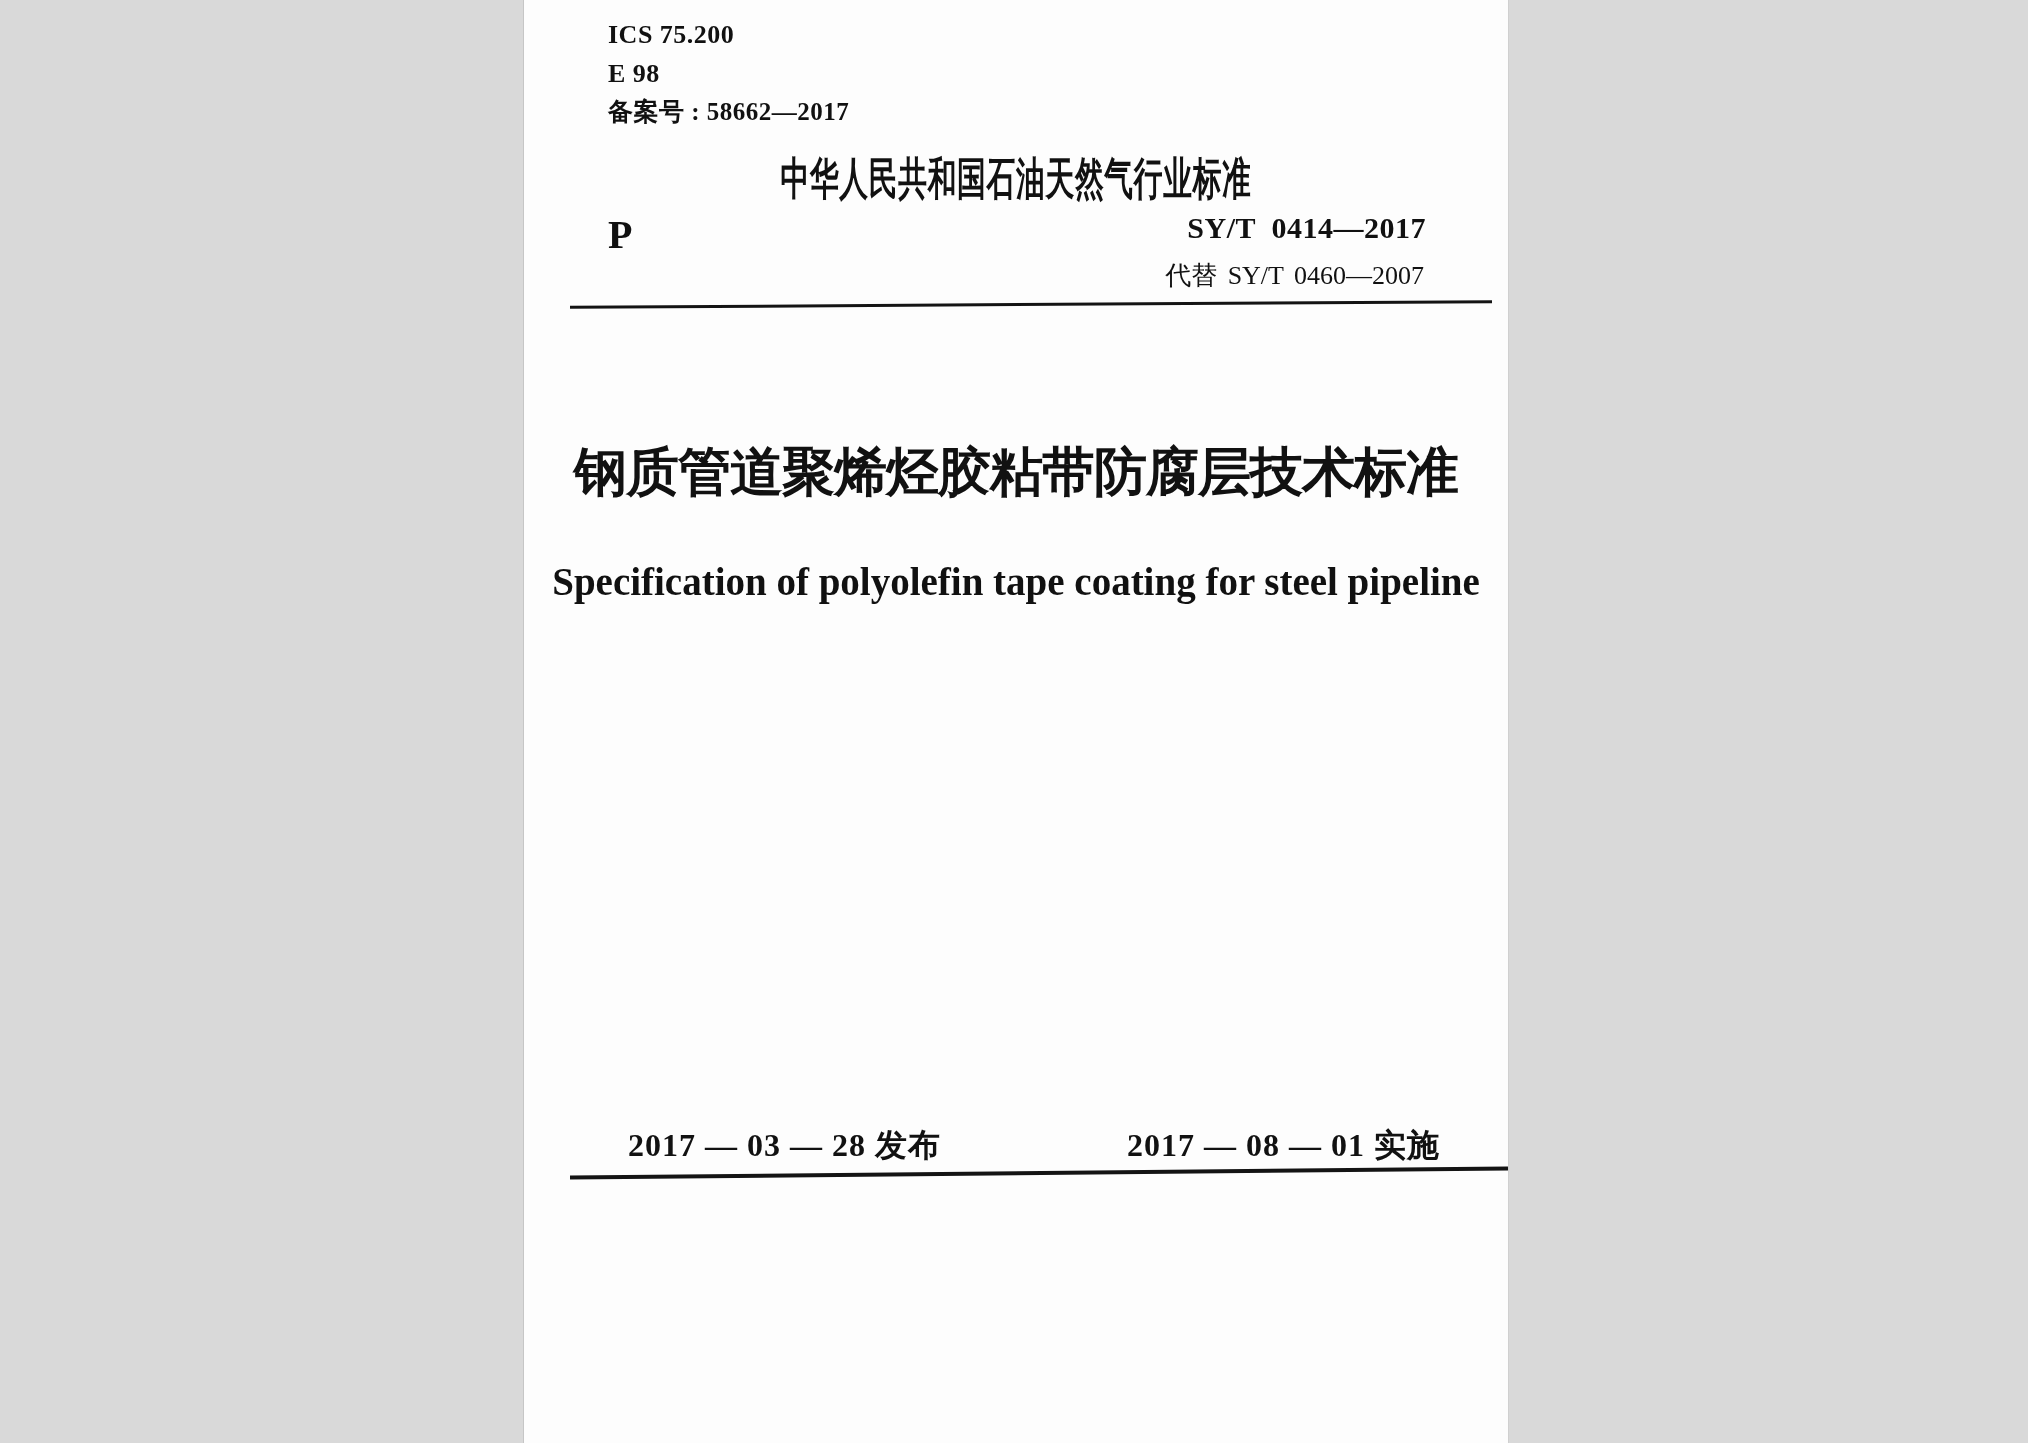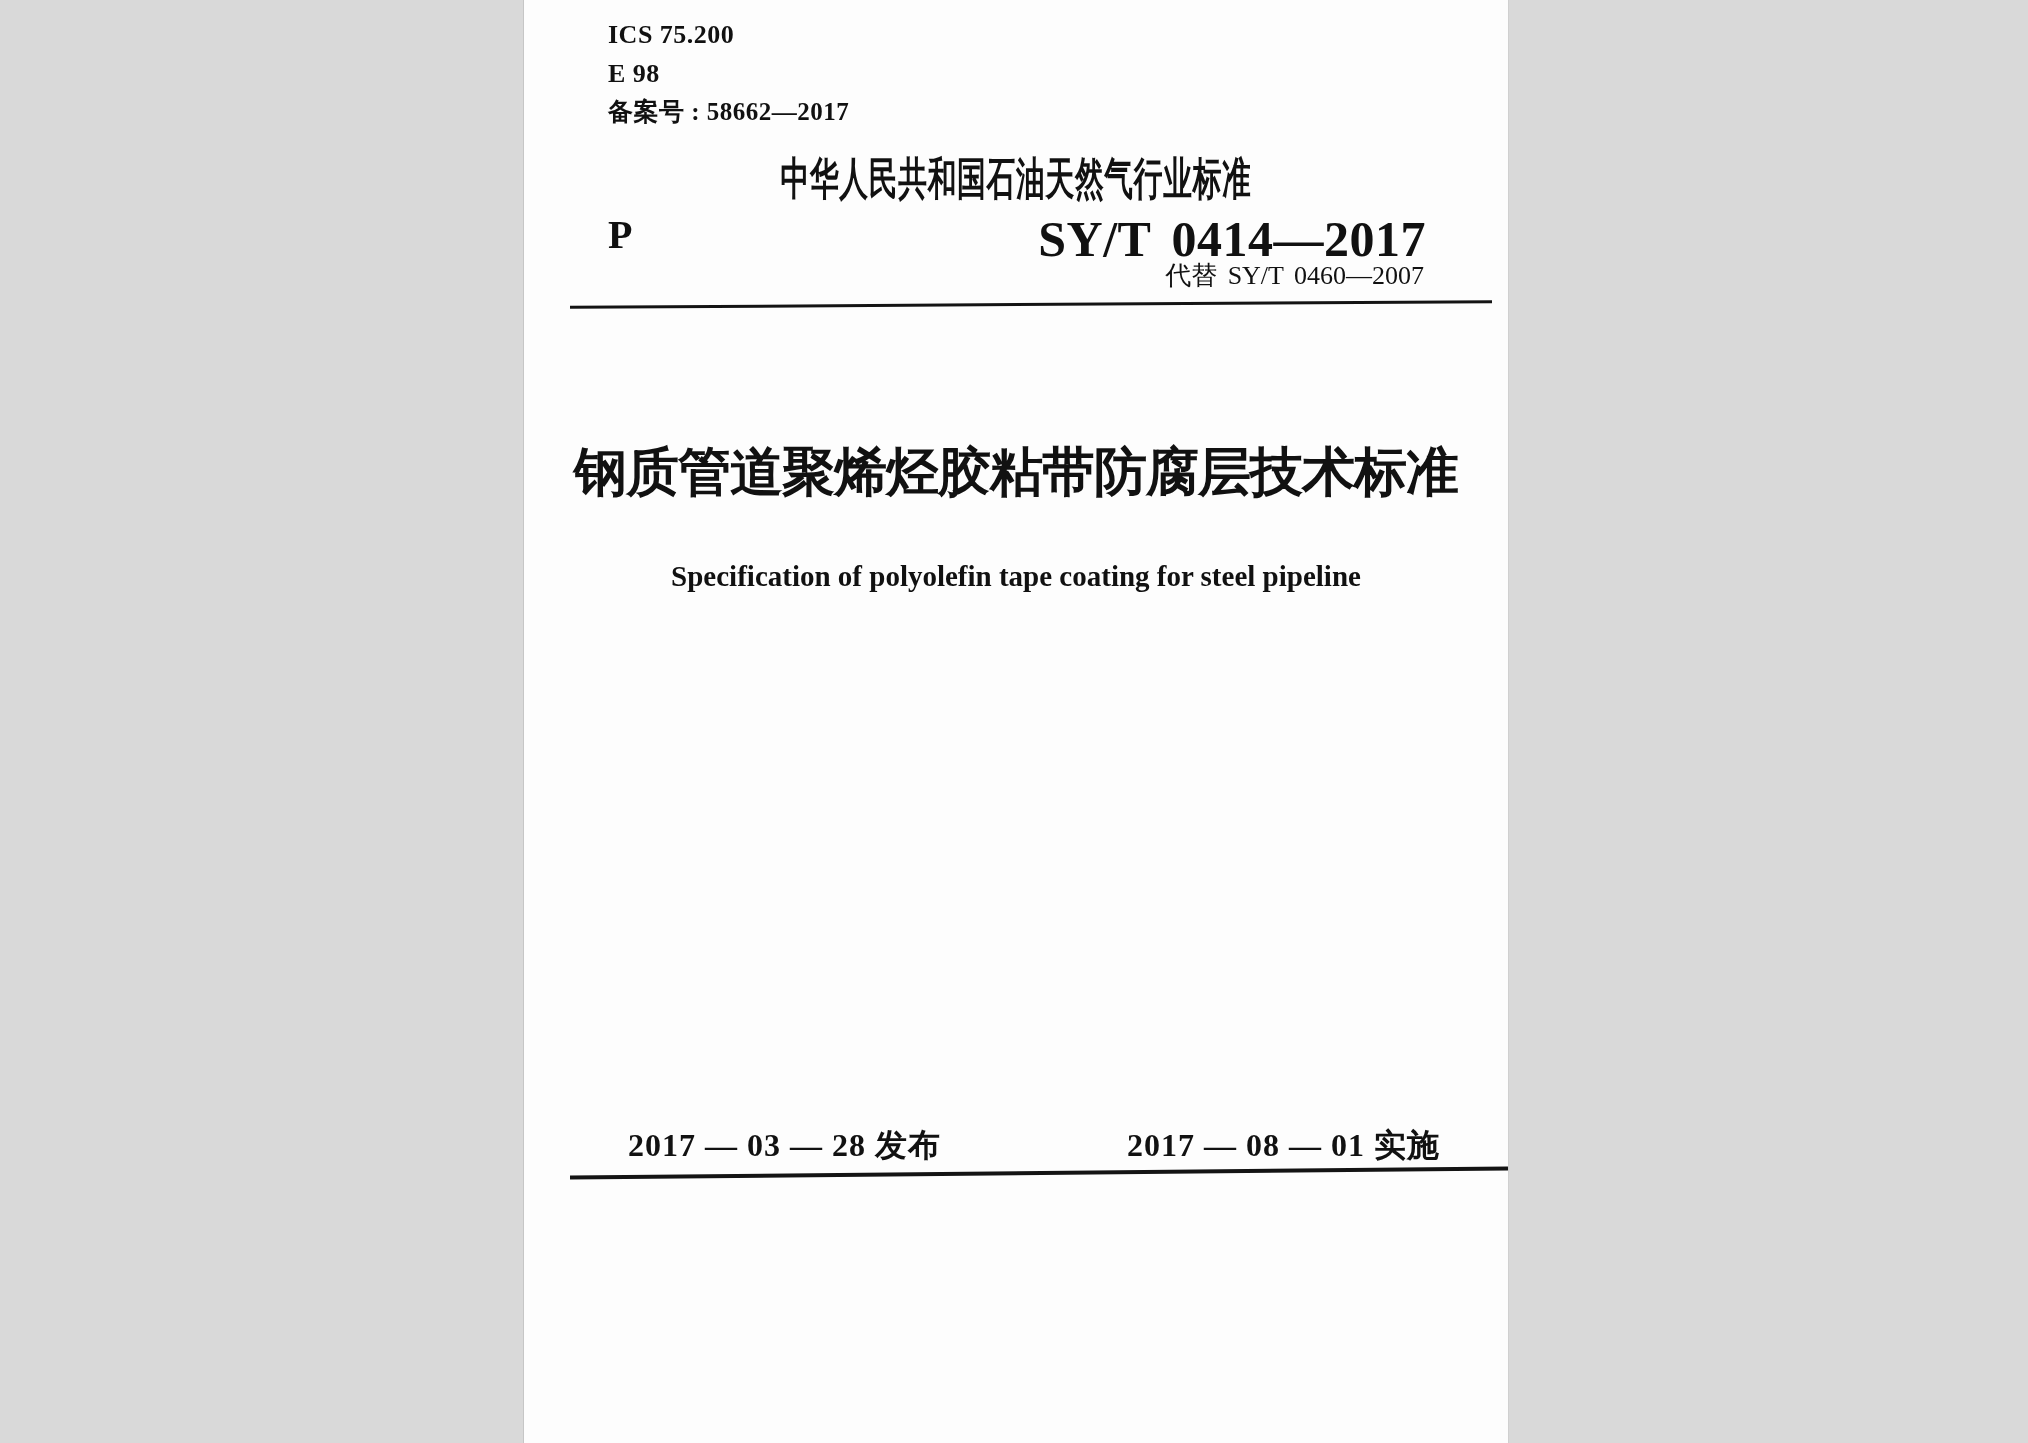--- a/index.html
+++ b/index.html
@@ -75,21 +75,21 @@
     left: 84px;
     top: 212px;
     font-weight: bold;
     font-size: 40px;
   }
 
   .standard-number {
     right: 82px;
     top: 211px;
     font-weight: bold;
-    font-size: 50px;
+    font-size: 30px;
     word-spacing: 8px;
     letter-spacing: 0.5px;
     white-space: nowrap;
   }
 
   .replaces-note {
     right: 84px;
     top: 261px;
     font-size: 26px;
     word-spacing: 4px;
@@ -125,21 +125,21 @@
     letter-spacing: -1px;
     white-space: nowrap;
   }
 
   .title-en {
     left: 0;
     right: 0;
     top: 560px;
     text-align: center;
     font-weight: bold;
-    font-size: 29px;
+    font-size: 39px;
     white-space: nowrap;
   }
 
   .dates-row {
     left: 88px;
     right: 68px;
     top: 1127px;
     display: flex;
     justify-content: space-between;
     position: absolute;

